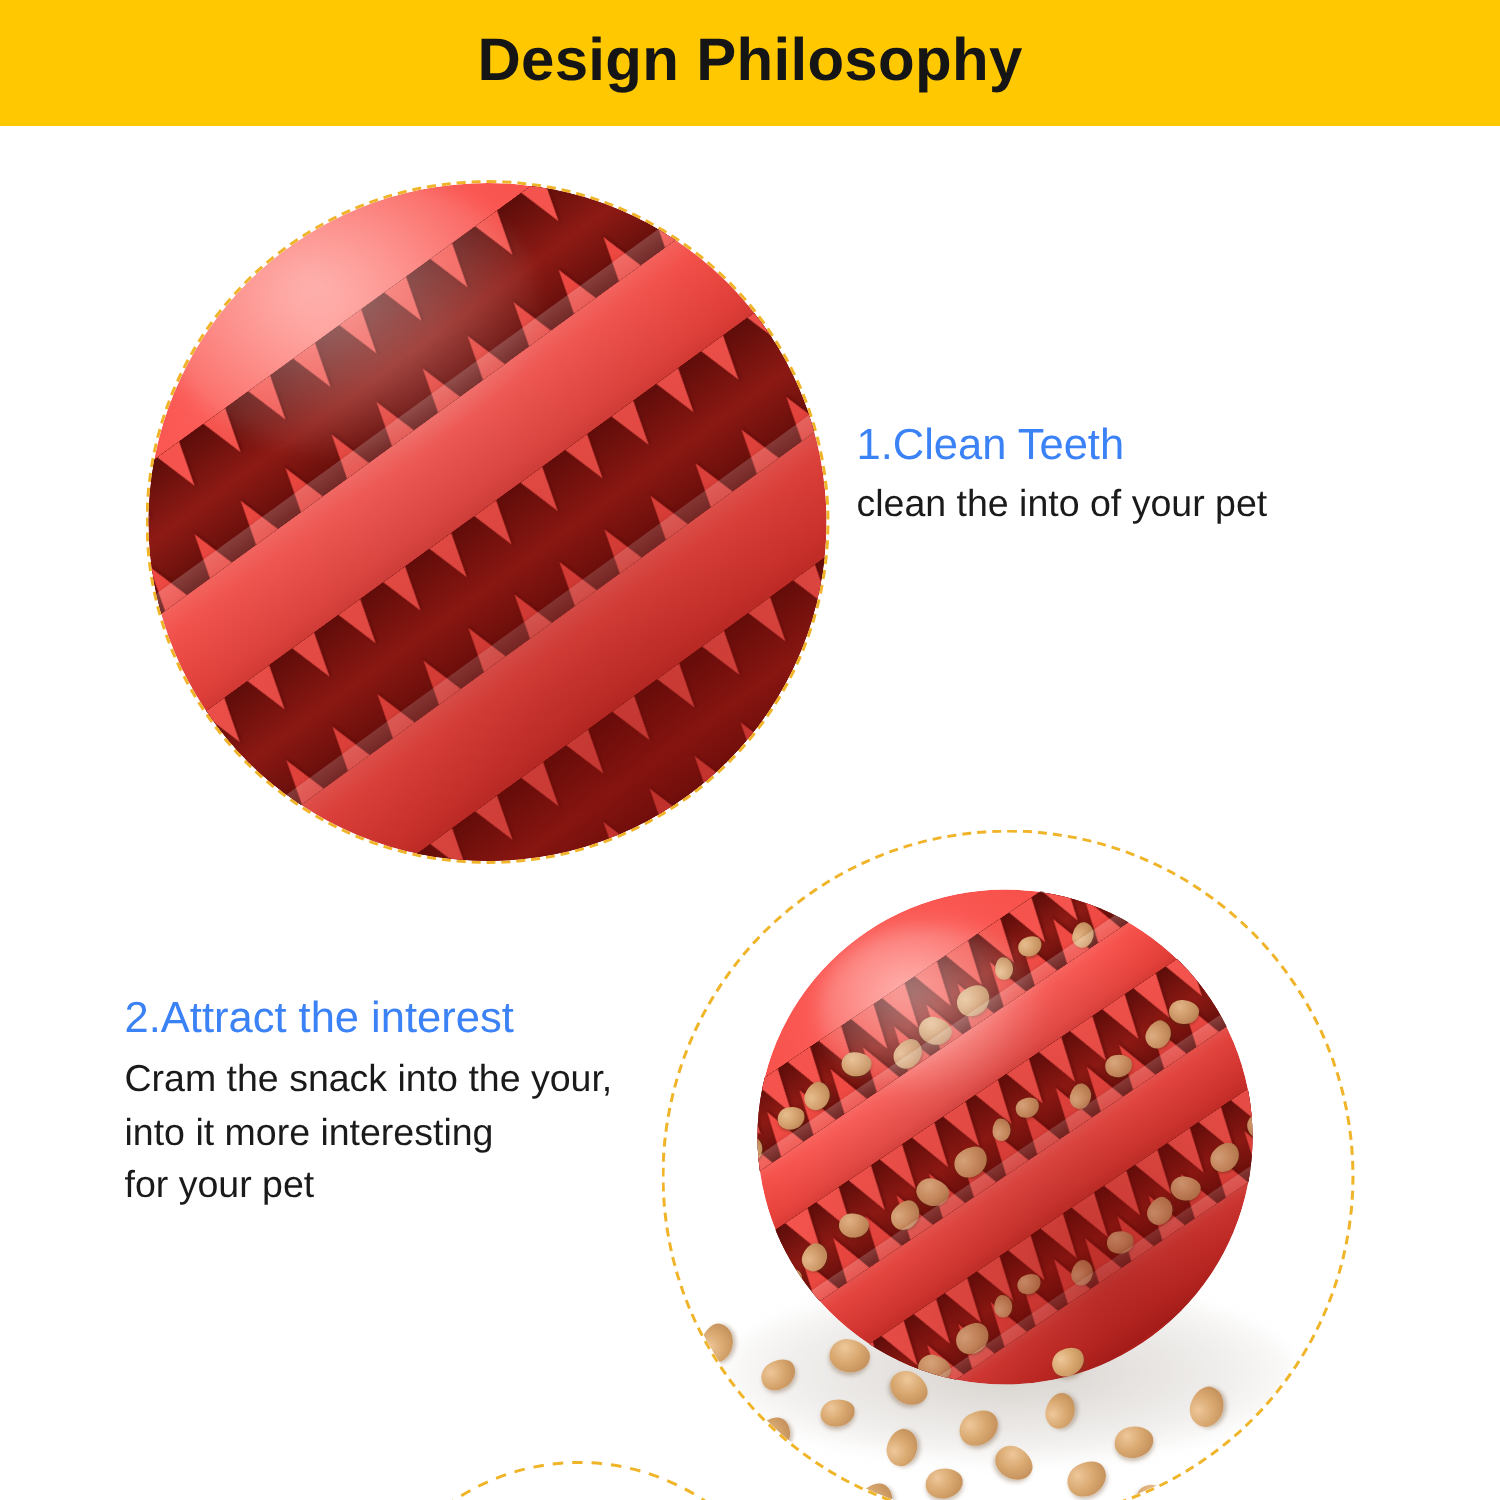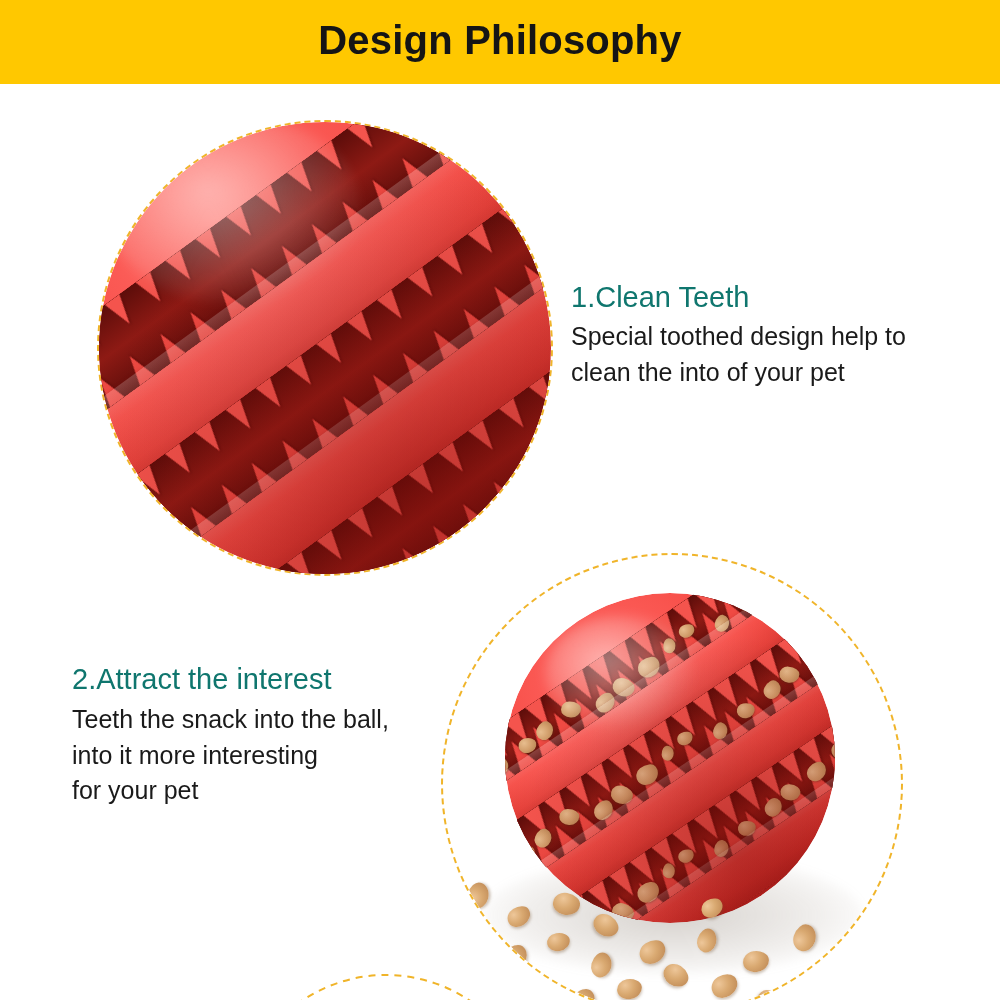--- a/index.html
+++ b/index.html
@@ -193,34 +193,34 @@
        rgba(120,105,90,0.30) 0%,
        rgba(140,125,110,0.12) 55%,
        rgba(255,255,255,0) 78%);
     filter: blur(5px);
   }
 
   
   .text-block { position: absolute; }
   .feature-heading {
     font-size: 29px;
-    color: #0f766e;
+    color: #3b82f6;
     line-height: 1.12;
     white-space: nowrap;
   }
   .feature-body {
     font-size: 25px;
     color: #1a1a1a;
     line-height: 1.42;
   }
   .feature-body div { white-space: nowrap; }
 
   #text-1 { left: 571px; top: 281px; }
   #text-1 .feature-body { margin-top: 6px; }
-  #text-2 { left: 72px; top: 663px; }
+  #text-2 { left: 83px; top: 663px; }
   #text-2 .feature-body { margin-top: 7px; }
 </style>
 </head>
 <body>
 
 <div id="page">
 
   <div class="header-band">
     <div class="header-title">Design Philosophy</div>
   </div>
@@ -327,29 +327,28 @@
           </div>
         <div class="ball-gloss"></div>
         <div class="ball-shade"></div>
       </div>
     </div>
   </div>
 
   <div class="text-block" id="text-1">
     <div class="feature-heading">1.Clean Teeth</div>
     <div class="feature-body">
-      <div>Special toothed design help to</div>
       <div>clean the into of your pet</div>
     </div>
   </div>
 
   <div class="text-block" id="text-2">
     <div class="feature-heading">2.Attract the interest</div>
     <div class="feature-body">
-      <div>Teeth the snack into the ball,</div>
+      <div>Cram the snack into the your,</div>
       <div>into it more interesting</div>
       <div>for your pet</div>
     </div>
   </div>
 
   <div class="callout" id="callout-2">
     <div class="callout-inner" id="c2-inner">
       <div class="ground-shadow" id="c2-ground" style="left: 40px; top: 300px; width: 380px; height: 120px;"></div>
       <div class="ball" id="ball-full" style="width: 330px; height: 330px; left: 62px; top: 38px;">
         <div class="ball-body"></div>

